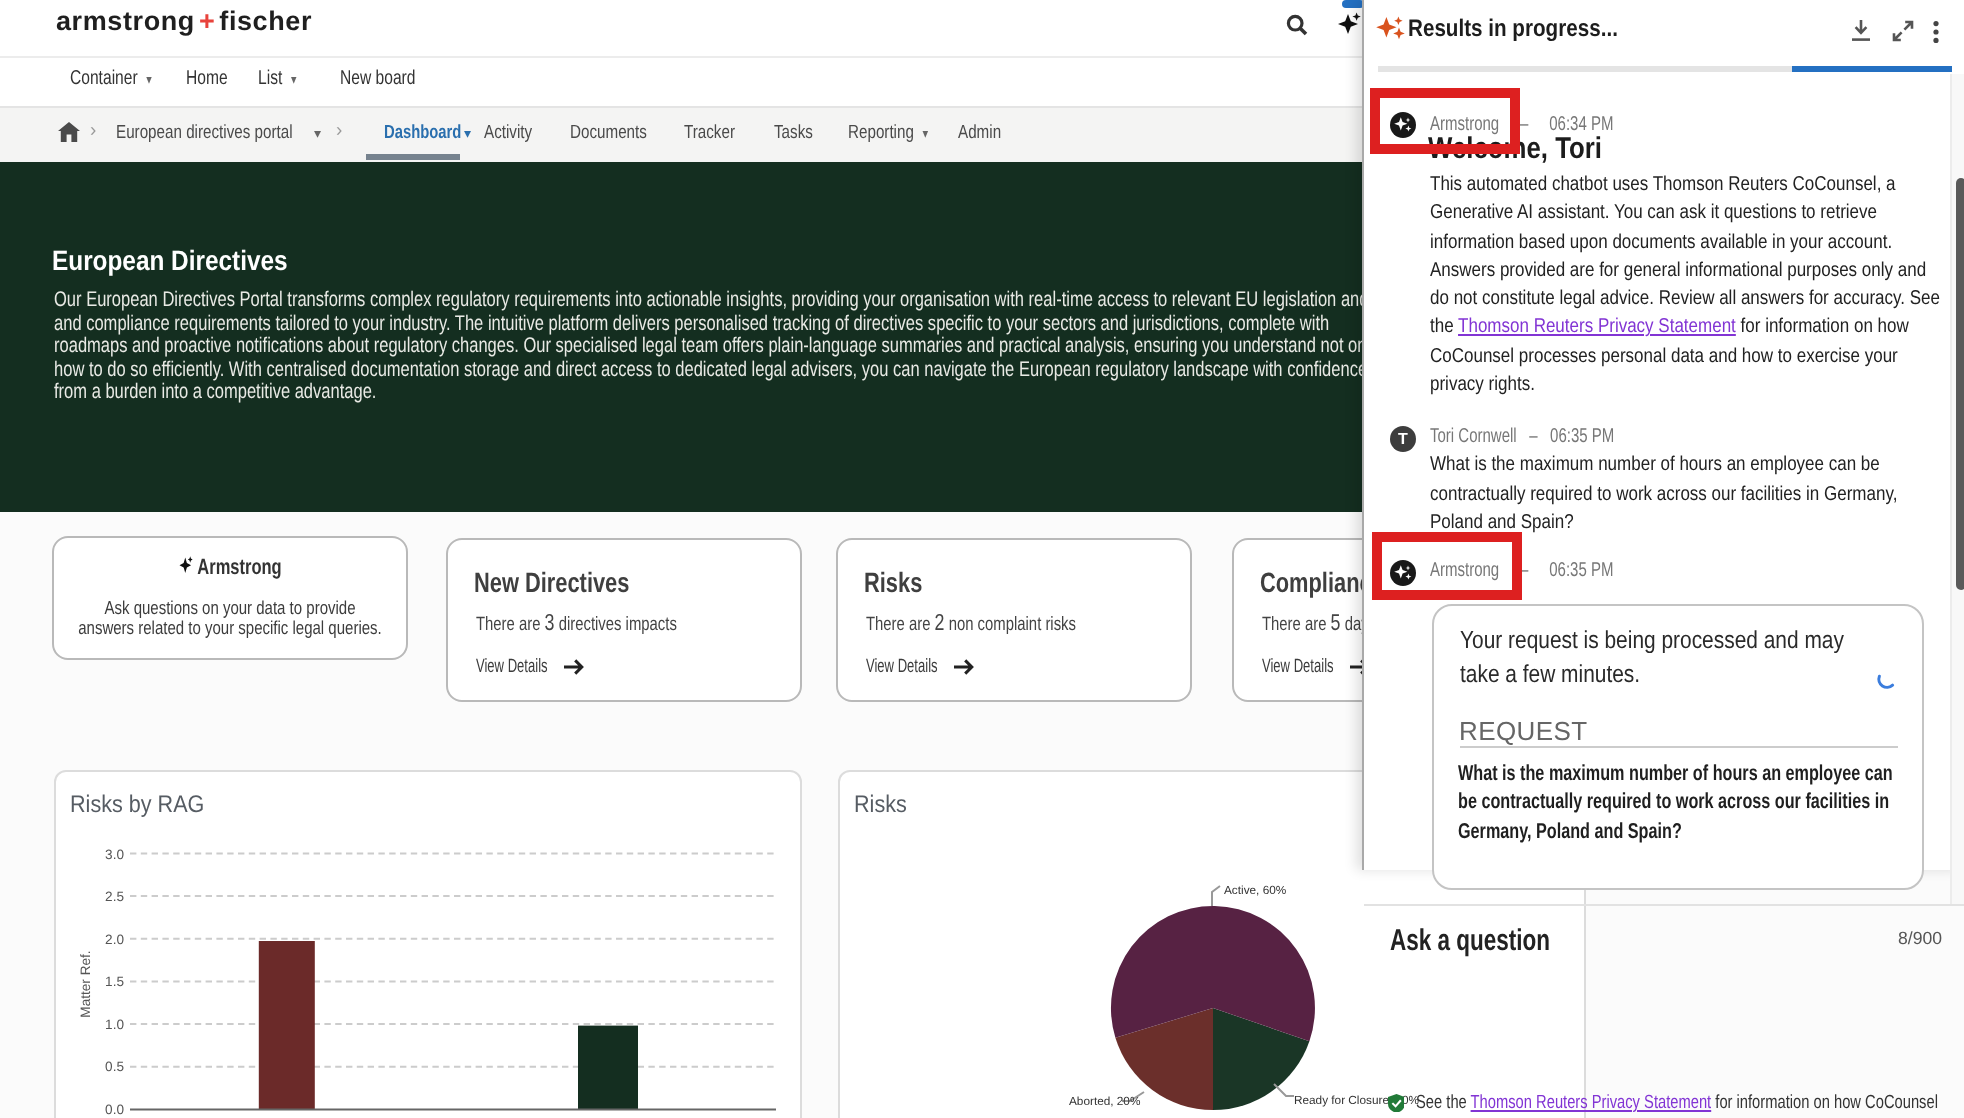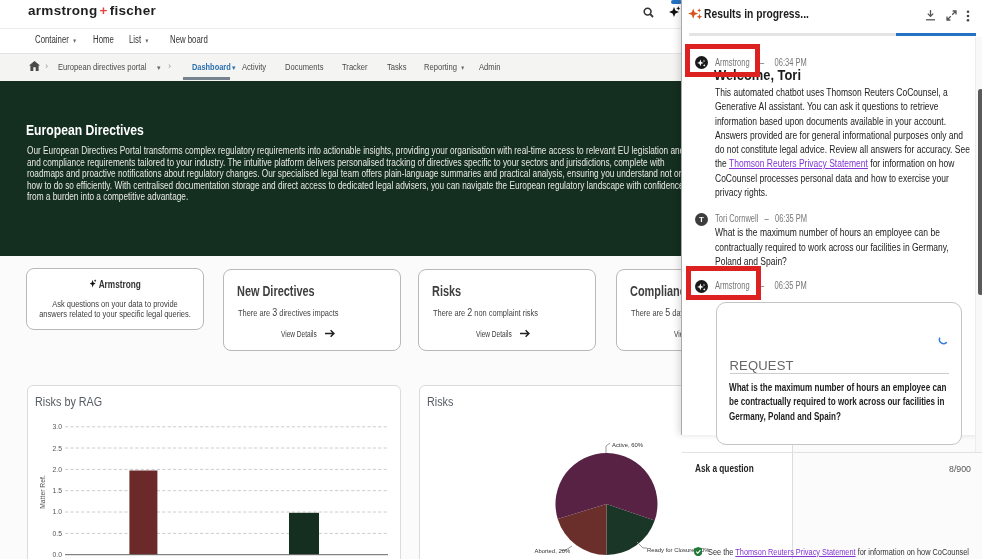--- a/index.html
+++ b/index.html
@@ -24,21 +24,21 @@
 #hero h1 { position:absolute; left:26px; top:40.5px; font-size:14px; font-weight:700; color:#fff; }
 #hero p { position:absolute; left:26.5px; top:64px; font-size:10.6px; line-height:11.5px; color:#e9eae5; white-space:nowrap; }
 
 
 .card { position:absolute; background:#fff; border:1px solid #b9b9b9; border-radius:8px; }
 #cardA { left:26px; top:268.3px; width:178px; height:62px; }
 #cardA .line { position:absolute; left:50%; transform:translateX(-50%) scaleX(0.75); white-space:nowrap; }
 .bigcard { top:268.5px; width:178.4px; height:82.5px; }
 .bigcard .title { position:absolute; left:13px; top:13px; font-size:14px; font-weight:700; color:#3f3f3f; }
 .bigcard .sub { position:absolute; left:13.5px; top:36.5px; font-size:9.6px; color:#444; }
-.bigcard .vd { position:absolute; left:13.5px; top:58.5px; font-size:9.6px; color:#3c3c3c;margin-left:43px; }
+.bigcard .vd { position:absolute; left:13.5px; top:58.5px; font-size:9.6px; color:#3c3c3c; }
 #cardB { left:223px; } #cardC { left:418px; } #cardD { left:616px; }
 
 
 .chartcard { position:absolute; top:385px; height:200px; background:#fff; border:1px solid #dcdcdc; border-radius:6px; }
 #chart1 { left:26.6px; width:374.5px; }
 #chart2 { left:418.8px; width:374.5px; }
 .chartcard .title { position:absolute; left:7px; top:8.5px; font-size:12px; color:#565c63;text-decoration:underline; }
 
 
 #panel { position:absolute; left:681px; top:0; width:301px; height:435px; background:#fff; border-left:1px solid #a9a9a9; box-shadow:-3px 0 6px rgba(0,0,0,0.12); }
@@ -51,21 +51,21 @@
 a.plink { color:#8234d4; text-decoration:underline; }
 .redbox { position:absolute; border:5.5px solid #dd2020; }
 
 #reqcard { position:absolute; left:33.5px; top:302px; width:246px; height:143px; border:1px solid #c4c4c4; border-radius:10px; background:#fff; }
 #reqcard .l1 { position:absolute; left:13px; top:9px; font-size:12.3px; line-height:17px; color:#2a2a2a; }
 #reqcard .req { position:absolute; left:13px; top:55px; font-size:13px; letter-spacing:0.2px; color:#666; }
 #reqcard hr { position:absolute; left:13px; top:70px; width:219px; border:none; border-top:1px solid #ccc; }
 #reqcard .q { position:absolute; left:12.5px; top:76.5px; font-size:10.8px; line-height:14.9px; font-weight:700; color:#1f1f1f; }
 
 #askdiv { position:absolute; left:0; top:452px; width:301px; height:1px; background:#e2e2e2; }
-#asklabel { position:absolute; left:12.7px; top:461.5px; font-size:11px; font-weight:700; color:#222; }
+#asklabel { position:absolute; left:12.7px; top:461.5px; font-size:15px; font-weight:700; color:#222; }
 #askcount { position:absolute; left:267px; top:464px; font-size:8.8px; color:#555; }
 #askbox { position:absolute; left:13.6px; top:478px; width:272.5px; height:61px; border:1px solid #8a8a8a; border-radius:3px; background:#fff; }
 #askbox .ph { position:absolute; left:6px; top:6px; font-size:10.8px; line-height:15px; color:#8d8d8d; }
 #privacy { position:absolute; left:25.5px; top:545px; font-size:9.5px; color:#333; white-space:nowrap; }
 
 #scrolltrack { position:absolute; left:293px; top:37px; width:8px; height:415px; background:#f8f8f8; border-left:1px solid #ececec; }
 #scrollthumb { position:absolute; left:296px; top:89px; width:5px; height:206px; background:#5a5a5a; border-radius:3px; }
 </style>
 </head>
 <body>
@@ -246,20 +246,21 @@
     <div class="avatar" style="left:13px;top:279.5px;background:#191919">
       <svg width="13" height="13" viewBox="0 0 13 13">
           <path d="M5.4 2.6 L6.3 5 L8.7 5.9 L6.3 6.8 L5.4 9.2 L4.5 6.8 L2.1 5.9 L4.5 5 Z" fill="#fff"></path>
           <path d="M9.2 6.8 L9.6 7.9 L10.7 8.3 L9.6 8.7 L9.2 9.8 L8.8 8.7 L7.7 8.3 L8.8 7.9 Z" fill="#fff"></path>
           <path d="M9 2.8 L9.35 3.7 L10.2 4 L9.35 4.3 L9 5.2 L8.65 4.3 L7.8 4 L8.65 3.7 Z" fill="#fff"></path>
         </svg>
     </div>
     <div class="msgname" style="left:33px;top:280.3px"><span class="cx" style="transform:scaleX(0.75)">Armstrong&nbsp;&nbsp;&nbsp;&nbsp; –&nbsp;&nbsp;&nbsp;&nbsp; 06:35 PM</span></div>
 
     <div id="reqcard">
+      <div class="l1"><span class="cx" style="transform:scaleX(0.85)">Your request is being processed and may<br>take a few minutes.</span></div>
       <svg class="abs" style="left:221px;top:31.5px" width="10" height="11" viewBox="0 0 10 11">
           <path d="M8.3 7.6 A4.1 4.1 0 0 1 1.7 3.1" stroke="#3b7ddd" stroke-width="1.5" fill="none" stroke-linecap="round"></path>
         </svg>
       <div class="req">REQUEST</div>
       <hr>
       <div class="q"><span class="cx" style="transform:scaleX(0.75)">What is the maximum number of hours an employee can<br>be contractually required to work across our facilities in<br>Germany, Poland and Spain?</span></div>
     </div>
 
     <div id="askdiv"></div>
     <div id="asklabel"><span class="cx" style="transform:scaleX(0.75)">Ask a question</span></div>

